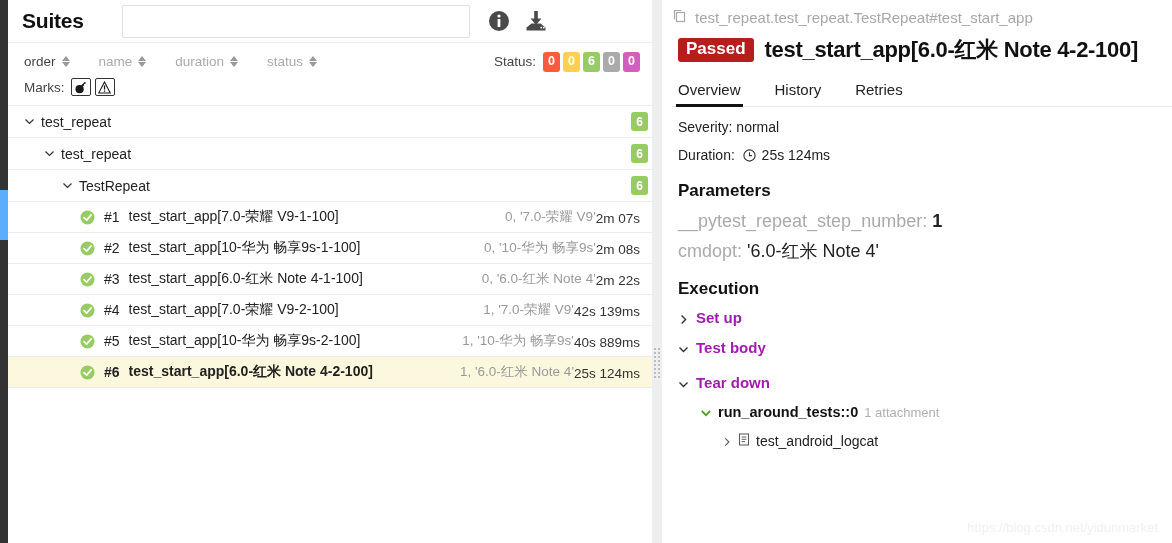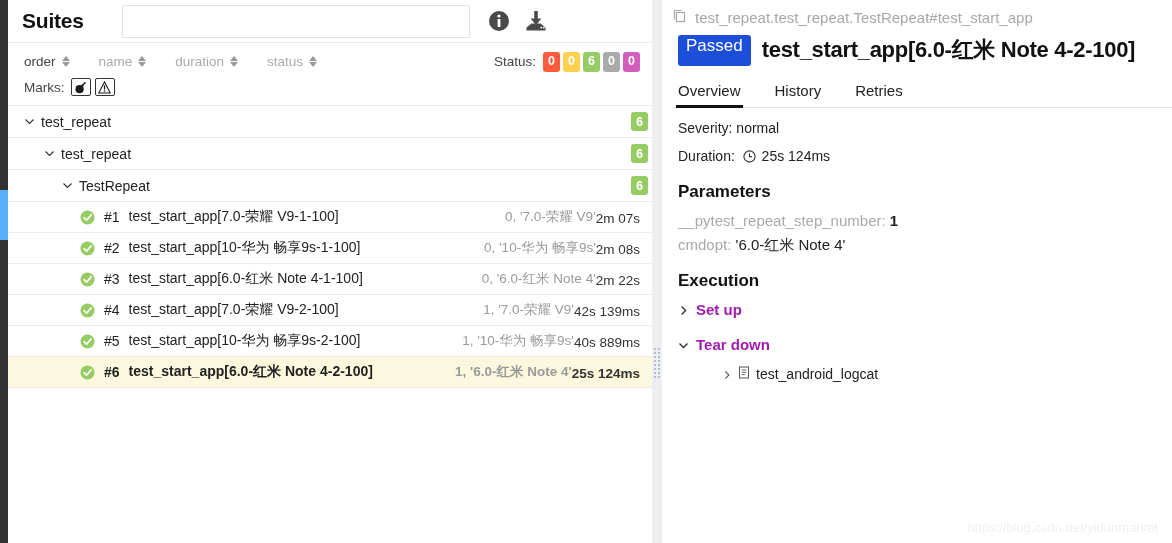--- a/index.html
+++ b/index.html
@@ -107,21 +107,21 @@
     min-width: 17px; height: 19px; display: flex; align-items: center;
     justify-content: center; padding: 0 3px;
   }
 
   .leaf-row {
     display: flex; align-items: center; height: 31px;
     border-bottom: 1px solid #ececec; font-size: 14px; color: #222;
     cursor: pointer; padding-right: 12px; background: #fff;
   }
   .leaf-row.selected { background: #fbf8dd; font-weight: bold; }
-  .leaf-row.selected .leaf-meta { color: #9a9a9a; font-weight: bold; }
+  .leaf-row.selected .leaf-meta { color: #9a9a9a; font-weight: normal; }
   .ok-icon { margin-right: 9px; display: inline-flex; flex: 0 0 auto; }
   .leaf-num { margin-right: 9px; color: #222; white-space: nowrap; }
   .leaf-name { white-space: nowrap; overflow: hidden; }
   .leaf-meta {
     margin-left: auto; color: #9a9a9a; font-size: 13.5px;
     white-space: nowrap; display: flex; align-items: flex-end;
   }
   .leaf-meta .dur { color: #333; margin-left: 0; }
   .leaf-row.selected .leaf-meta .dur { color: #333; }
 
@@ -143,22 +143,22 @@
     flex: 1; height: 543px; background: #fff;
     position: relative; overflow: hidden; padding-left: 10px;
   }
   .breadcrumb {
     display: flex; align-items: center; gap: 7px;
     height: 28px; padding-top: 6px; font-size: 15px; color: #a8a8a8;
     white-space: nowrap;
   }
   .title-row { display: flex; align-items: center; gap: 11px; margin-top: 7px; padding-left: 6px; }
   .passed-badge {
-    background: #1d4ed8; color: #fff; font-weight: normal; font-size: 17px;
-    padding: 2px 8px 10px; border-radius: 3px; line-height: 1.1;
+    background: #b91c1c; color: #fff; font-weight: bold; font-size: 17px;
+    padding: 2px 8px 3px; border-radius: 3px; line-height: 1.1;
   }
   .test-title {
     font-size: 22px; font-weight: bold; color: #111;
     white-space: nowrap; letter-spacing: -0.3px;
   }
 
   .tabs {
     display: flex; gap: 0; margin-top: 12px; padding-left: 6px;
     border-bottom: 1px solid #e6e6e6; position: relative;
   }
@@ -167,21 +167,21 @@
     cursor: pointer; position: relative;
   }
   .tab.active::after {
     content: ""; position: absolute; left: -2px; right: -2px; bottom: -1px;
     height: 3px; background: #111;
   }
 
   .body-area { padding: 12px 0 0 6px; }
   .kv { font-size: 14px; color: #222; margin-bottom: 12px; }
   .section-h { font-size: 17px; font-weight: bold; color: #111; margin: 16px 0 10px; }
-  .param-line { font-size: 15px; color: #aaa; margin-bottom: 7px; }
+  .param-line { font-size: 18px; color: #aaa; margin-bottom: 7px; }
   .param-line .pval { color: #222; font-weight: bold; }
   .param-line .pval-plain { color: #222; font-weight: normal; }
 
   .exec-row {
     display: flex; align-items: center; gap: 7px;
     font-size: 15px; font-weight: bold; color: #a21caf;
     margin-bottom: 13px; cursor: pointer;
   }
   .exec-sub {
     display: flex; align-items: center; gap: 6px;
@@ -487,31 +487,48 @@
 
       <div class="exec-row">
         <span>
           <svg class="chev-svg" width="11" height="11" viewBox="0 0 11 11" aria-hidden="true">
               <path d="M3.6 1.5 L7.6 5.5 L3.6 9.5" fill="none" stroke="#333" stroke-width="1.4"></path>
             </svg>
         </span>
         <span>Set up</span>
       </div>
 
+      <div class="exec-row">
+        <span>
+          <svg class="chev-svg" width="11" height="11" viewBox="0 0 11 11" aria-hidden="true">
+              <path d="M1.5 3.6 L5.5 7.6 L9.5 3.6" fill="none" stroke="#333" stroke-width="1.4"></path>
+            </svg>
+        </span>
+        <span>Test body</span>
+      </div>
 
 
       <div class="exec-row" style="margin-top:18px;">
         <span>
           <svg class="chev-svg" width="11" height="11" viewBox="0 0 11 11" aria-hidden="true">
               <path d="M1.5 3.6 L5.5 7.6 L9.5 3.6" fill="none" stroke="#333" stroke-width="1.4"></path>
             </svg>
         </span>
         <span>Tear down</span>
       </div>
 
+      <div class="exec-sub2">
+        <span>
+          <svg class="chev-svg" width="12" height="12" viewBox="0 0 12 12" aria-hidden="true">
+              <path d="M1.8 4 L6 8.2 L10.2 4" fill="none" stroke="#5aa02c" stroke-width="1.9"></path>
+            </svg>
+        </span>
+        <span class="fixture-name">run_around_tests::0</span>
+        <span class="attach-count">1 attachment</span>
+      </div>
 
       <div class="exec-sub3">
         <span>
           <svg class="chev-svg" width="10" height="10" viewBox="0 0 11 11" aria-hidden="true">
               <path d="M3.6 1.5 L7.6 5.5 L3.6 9.5" fill="none" stroke="#555" stroke-width="1.2"></path>
             </svg>
         </span>
         <span>
           <svg width="12" height="13" viewBox="0 0 12 13" aria-hidden="true">
             <rect x="1.5" y="1" width="9" height="11" fill="none" stroke="#555" stroke-width="1"></rect>

